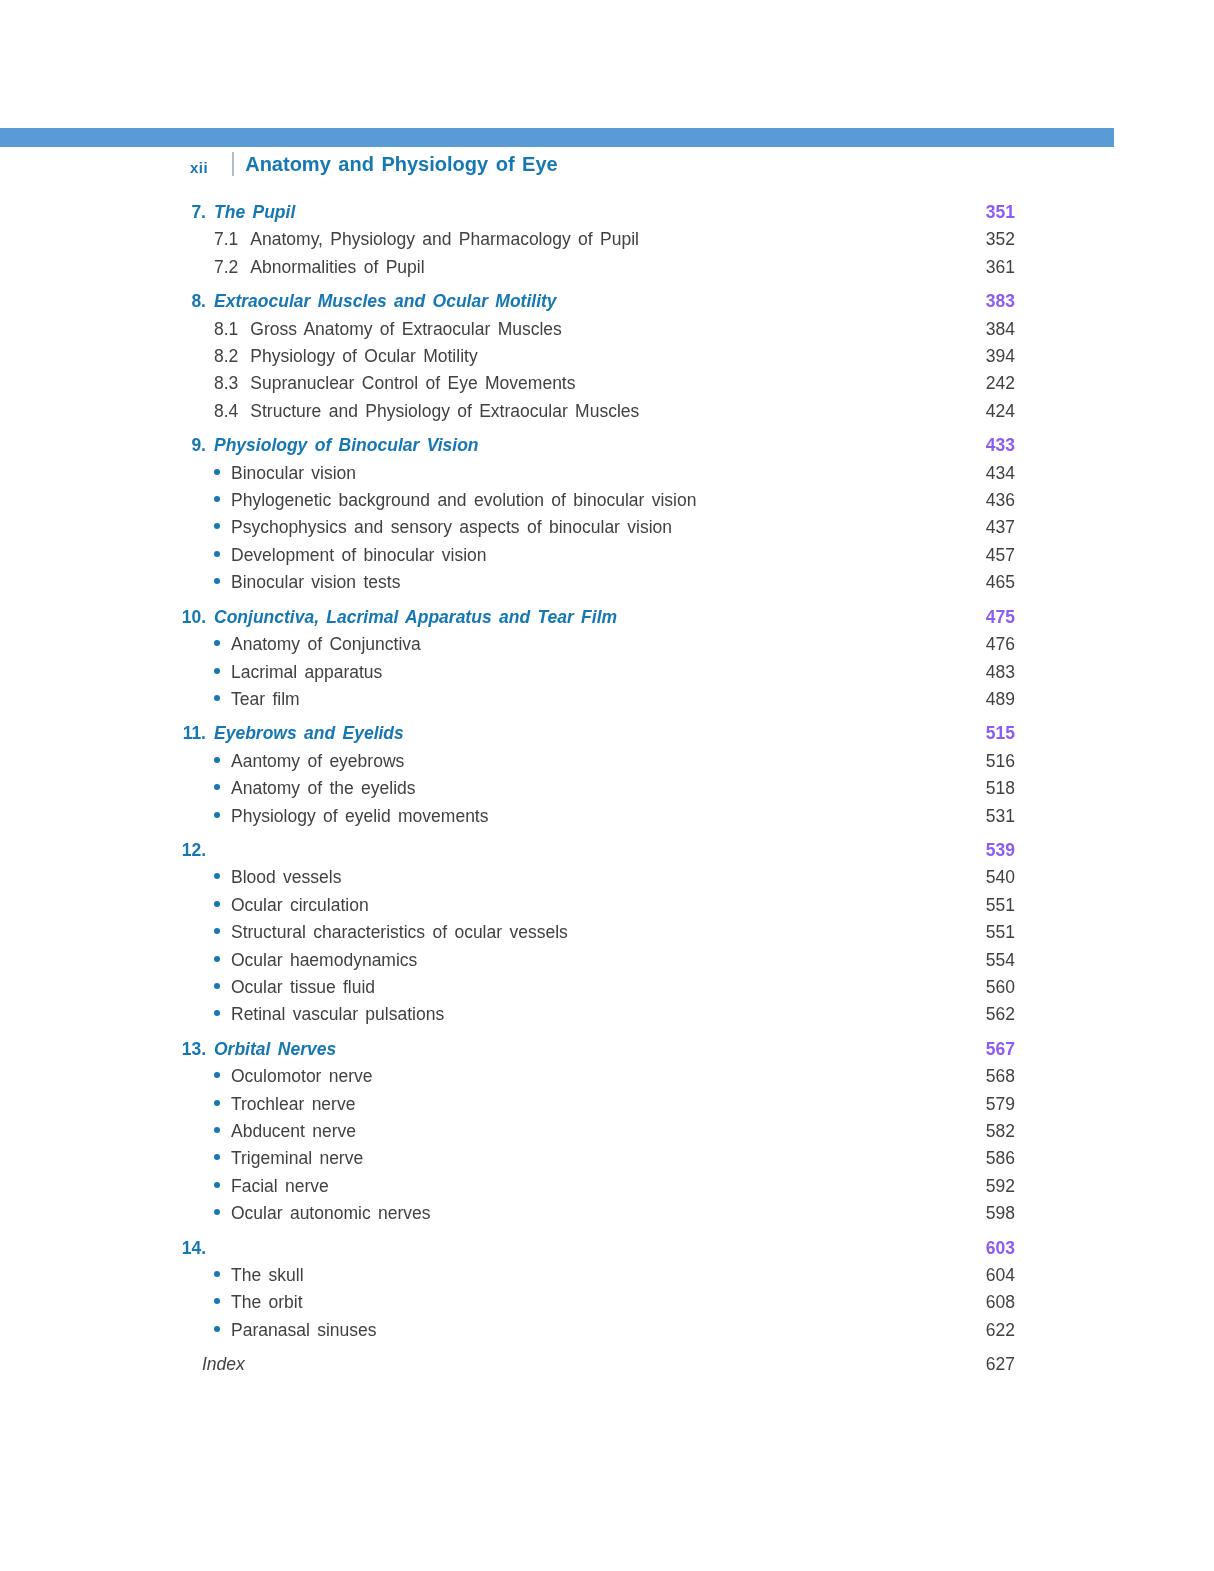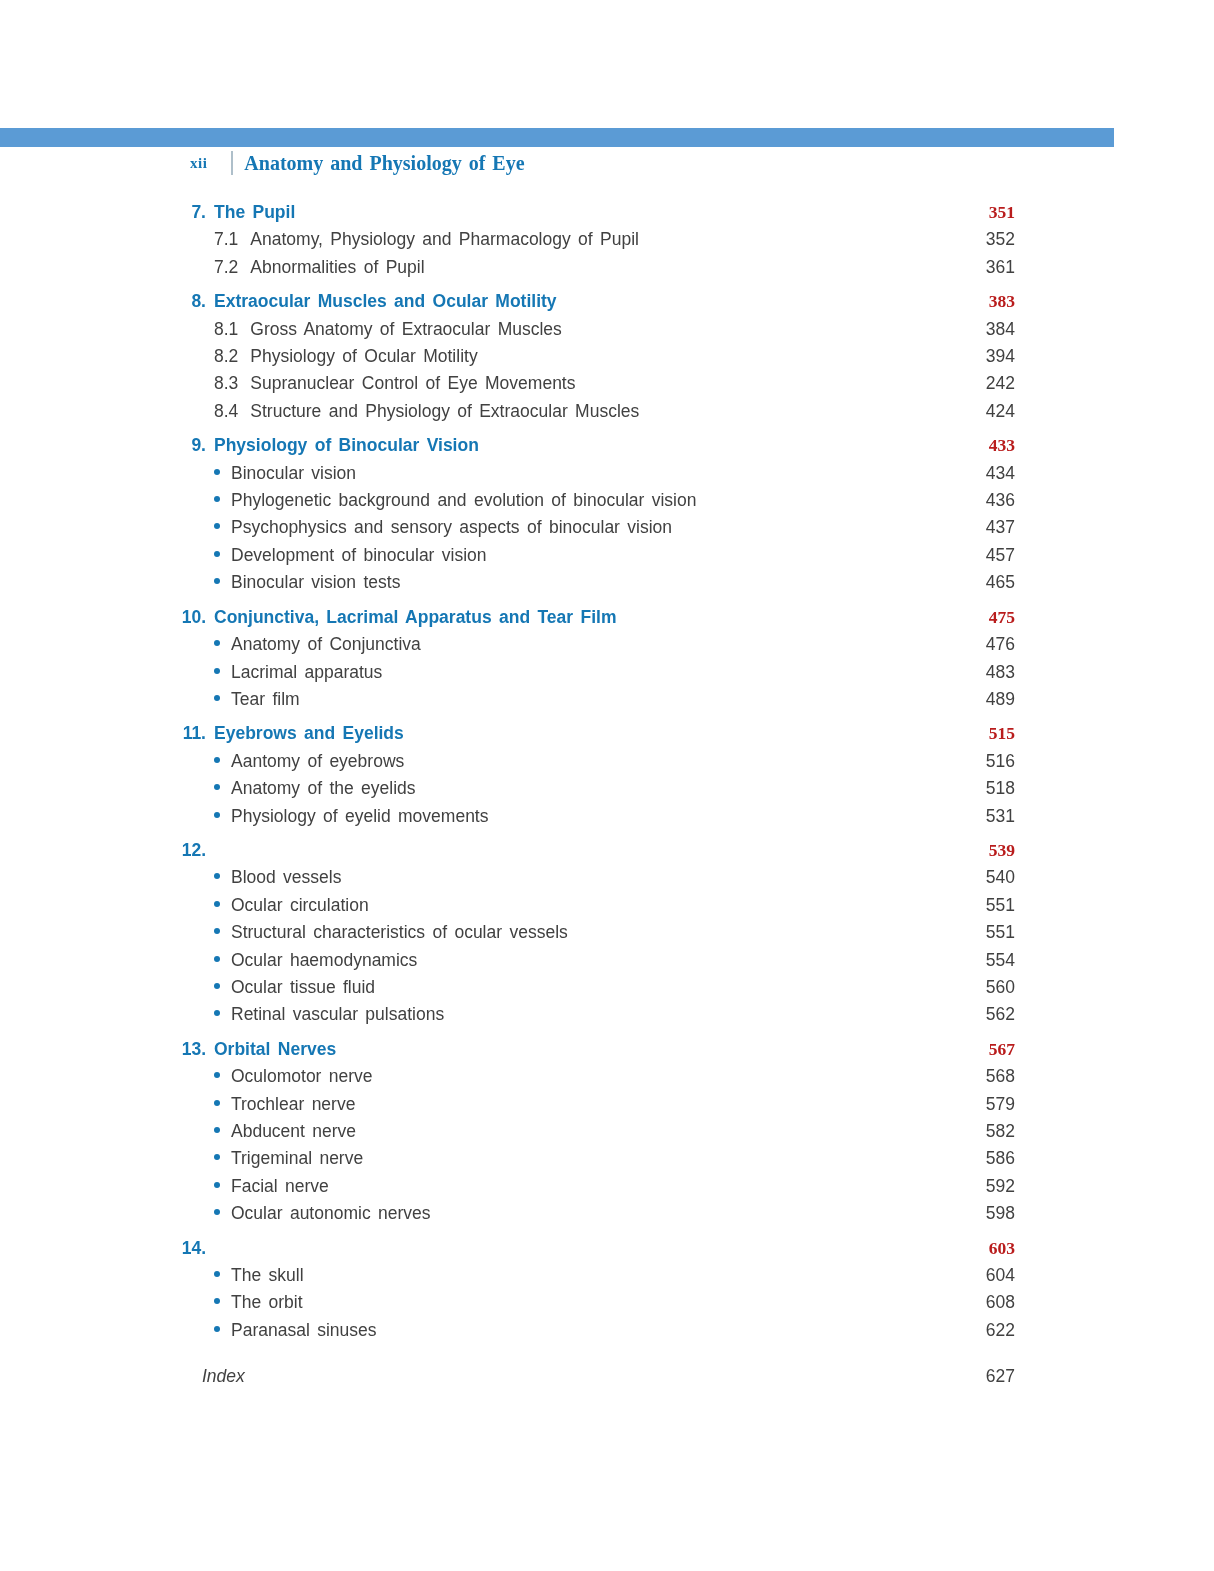--- a/index.html
+++ b/index.html
@@ -10,57 +10,57 @@
     position:relative;
     overflow:hidden;
   }
   .topbar {
     position:absolute; left:0; top:128px;
     width:1114px; height:19px;
     background:#5b9bd5;
   }
   .running-head {
     position:absolute; left:190px; top:150px;
-    display:flex; align-items:center; height:26px;font-family:Liberation Serif, serif;
+    display:flex; align-items:flex-end; height:26px;
   }
   .folio {
     color:#1577b4; font-weight:bold; font-size:15px; letter-spacing:0.5px;
   }
   .head-rule {
     width:2px; height:24px; background:#aebfca;
     margin-left:24px; margin-right:11px;
   }
   .running-title {
     color:#1577b4; font-weight:bold; font-size:20px; word-spacing:2px;
   }
   .toc {
     position:absolute; left:168px; top:192px; width:847px;
   }
   .chapter { margin-top:7px; }
   .row {
     display:flex; align-items:baseline; line-height:27.4px;
   }
   .chapter-head { font-weight:bold; color:#1577b4; font-size:17.5px; }
   .ch-num { width:38px; text-align:right; margin-right:8px; flex:none; }
-  .ch-title { word-spacing:2.5px; }
+  .ch-title { word-spacing:2.5px;font-style:italic; }
   .sub-row { color:#414141; font-size:17.5px; padding-left:46px; }
   .sub-label { margin-right:12px; flex:none; }
   .bullet-dot {
     flex:none; width:6px; height:6px; border-radius:50%;
     background:#1577b4; margin-right:11px;
     position:relative; top:-4px;
   }
   .sub-text { word-spacing:2.5px; }
   .spacer { flex:1; }
   .pg { flex:none; text-align:right; }
-  .chapter-head .pg { color:#b91c1c;font-family:Liberation Serif, serif; }
+  .chapter-head .pg { color:#8b5cf6; }
   .sub-row .pg { color:#414141; }
   .index-row {
     display:flex; align-items:flex-start; line-height:27.4px;
-    color:#414141; font-size:17.5px; padding-left:34px; margin-top:19px;
+    color:#414141; font-size:17.5px; padding-left:34px; margin-top:7px;
   }
   .index-label { font-style:italic; }
 </style>
 </head>
 <body>
 
 <div class="topbar"></div>
 
 <div class="running-head">
   <span class="folio">xii</span>

